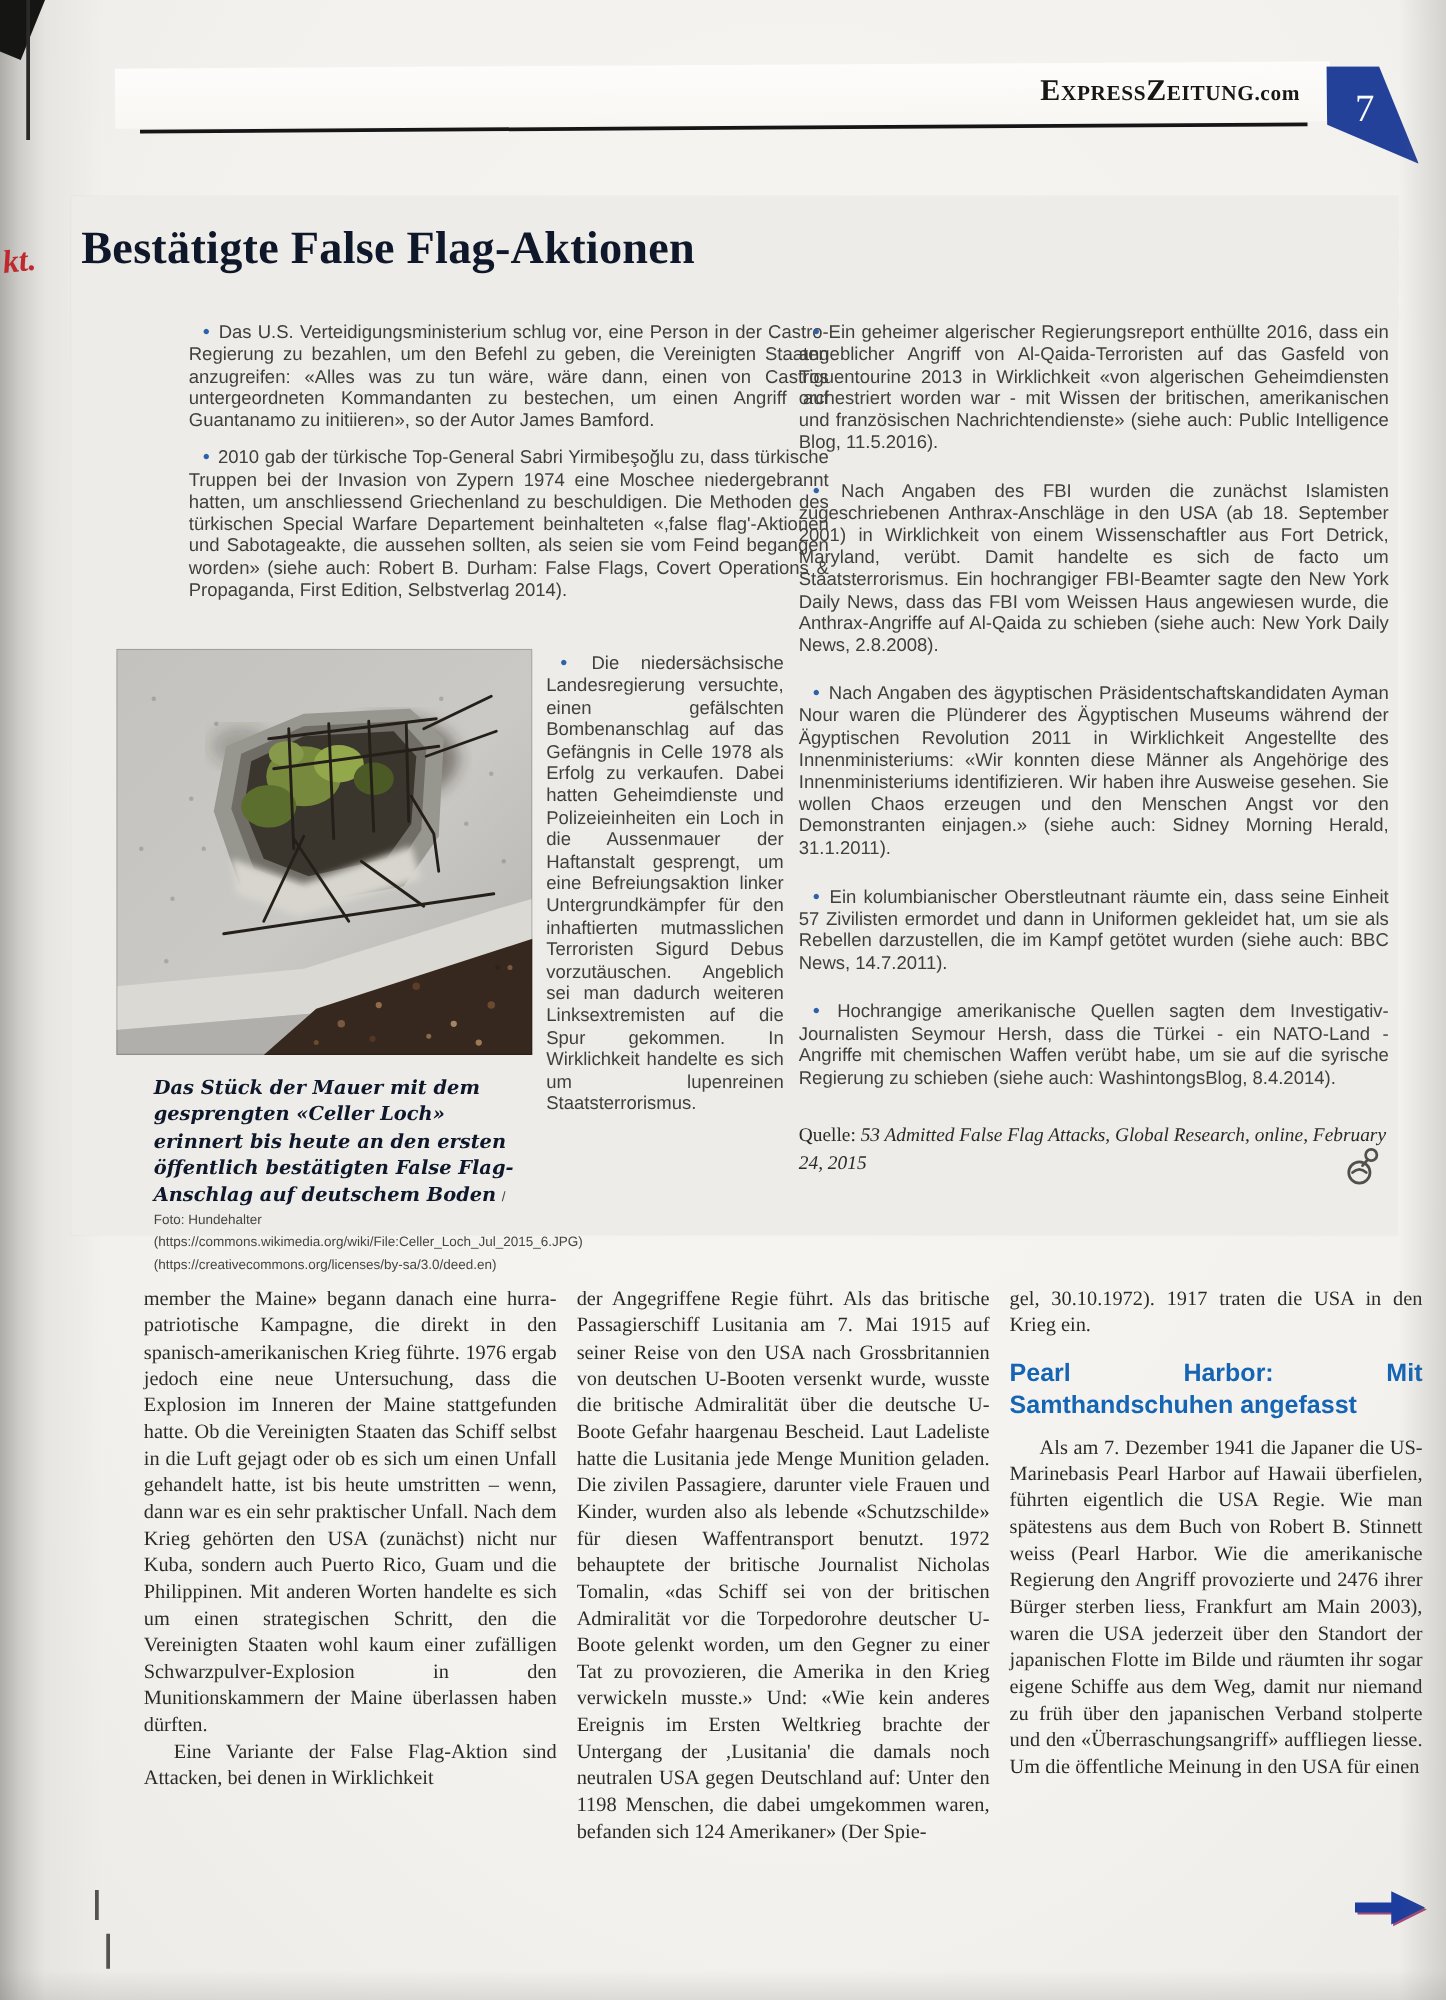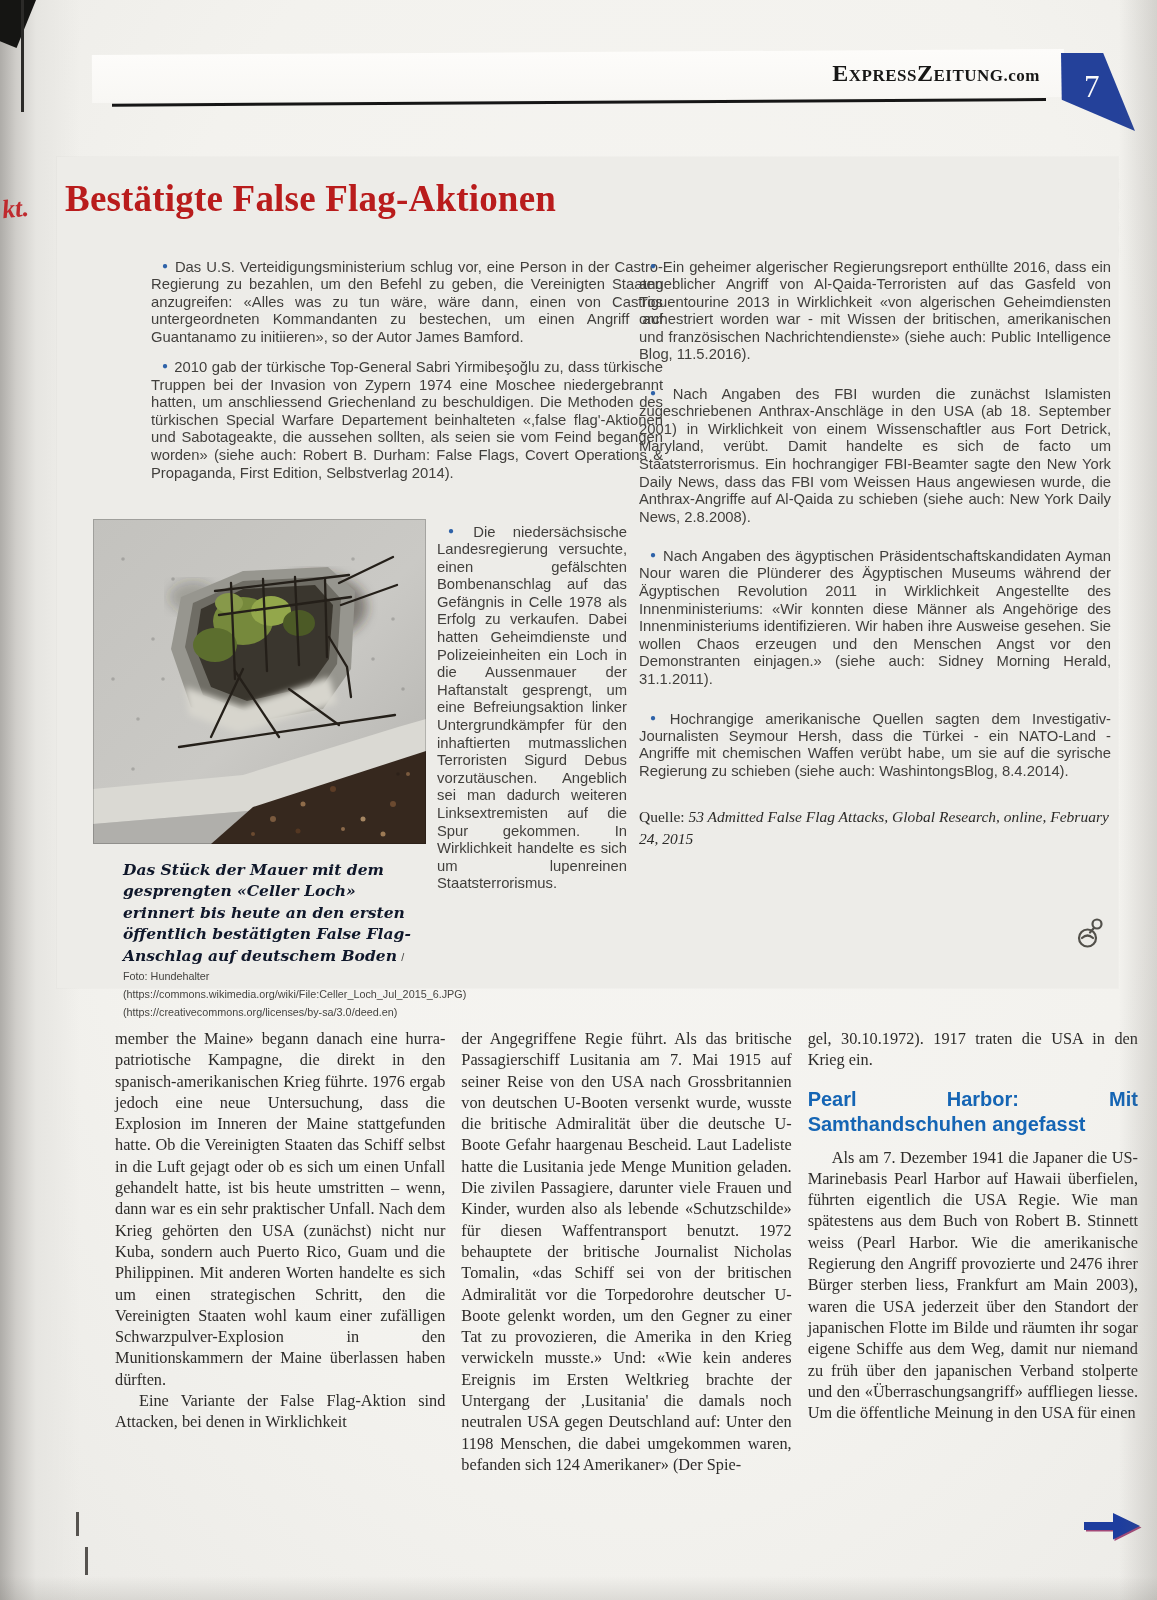--- a/index.html
+++ b/index.html
@@ -32,21 +32,21 @@
   .brand .b3{font-size:17px;}
   .rule{position:absolute;left:112px;top:98px;width:934px;height:3px;background:#161616;
          transform:rotate(-.35deg);transform-origin:100% 50%;}
   .corner-tri{position:absolute;left:1061px;top:53px;width:74px;height:82px;background:#24419a;
          clip-path:polygon(0 0,57% 0,100% 95%,1% 57%);}
   .pagenum{position:absolute;left:23px;top:18px;color:#fafafa;
          font:400 31px/1 "Liberation Serif",serif;}
   
   .panel{position:absolute;left:57px;top:157px;width:1061px;height:831px;background:#edece8;
          box-shadow:0 0 0 1px rgba(0,0,0,.015);}
-  .panel h1{position:absolute;left:8px;top:22px;margin:0;color:#b91c1c;
+  .panel h1{position:absolute;left:8px;top:22px;margin:0;color:#0f172a;
          font:700 37px/1.1 "Liberation Serif",serif;letter-spacing:.2px;}
   .pcol{position:absolute;color:#413f3c;font-size:14.8px;line-height:17.6px;text-align:justify;}
   .col-left{left:47px;top:100px;width:512px;margin-left:47px;}
   .col-mid{left:380px;top:365px;width:190px;}
   .col-right{left:582px;top:100px;width:472px;}
   .bp{margin:0 0 11px 0;text-indent:11px;}
   .col-right .bp{margin-bottom:20px;}
   .dot{color:#2e62a8;font-size:10px;vertical-align:2.5px;margin-right:6px;}
   .photo{position:absolute;left:36px;top:362px;width:333px;height:325px;display:block;}
   .caption{position:absolute;left:66px;top:702px;width:306px;text-align:left;}
@@ -175,20 +175,21 @@
     </div>
 
     <div class="pcol col-mid">
       <p class="bp"><span class="dot">●</span><span>Die niedersächsische Landesregierung versuchte, einen gefälschten Bombenanschlag auf das Gefängnis in Celle 1978 als Erfolg zu verkaufen. Dabei hatten Geheimdienste und Polizeieinheiten ein Loch in die Aussenmauer der Haftanstalt gesprengt, um eine Befreiungsaktion linker Untergrundkämpfer für den inhaftierten mutmasslichen Terroristen Sigurd Debus vorzutäuschen. Angeblich sei man dadurch weiteren Linksextremisten auf die Spur gekommen. In Wirklichkeit handelte es sich um lupenreinen Staatsterrorismus.</span></p>
     </div>
 
     <div class="pcol col-right">
       <p class="bp"><span class="dot">●</span><span>Ein geheimer algerischer Regierungsreport enthüllte 2016, dass ein angeblicher Angriff von Al-Qaida-Terroristen auf das Gasfeld von Tiguentourine 2013 in Wirklichkeit «von algerischen Geheimdiensten orchestriert worden war - mit Wissen der britischen, amerikanischen und französischen Nachrichtendienste» (siehe auch: Public Intelligence Blog, 11.5.2016).</span></p>
       <p class="bp"><span class="dot">●</span><span>Nach Angaben des FBI wurden die zunächst Islamisten zugeschriebenen Anthrax-Anschläge in den USA (ab 18. September 2001) in Wirklichkeit von einem Wissenschaftler aus Fort Detrick, Maryland, verübt. Damit handelte es sich de facto um Staatsterrorismus. Ein hochrangiger FBI-Beamter sagte den New York Daily News, dass das FBI vom Weissen Haus angewiesen wurde, die Anthrax-Angriffe auf Al-Qaida zu schieben (siehe auch: New York Daily News, 2.8.2008).</span></p>
       <p class="bp"><span class="dot">●</span><span>Nach Angaben des ägyptischen Präsidentschaftskandidaten Ayman Nour waren die Plünderer des Ägyptischen Museums während der Ägyptischen Revolution 2011 in Wirklichkeit Angestellte des Innenministeriums: «Wir konnten diese Männer als Angehörige des Innenministeriums identifizieren. Wir haben ihre Ausweise gesehen. Sie wollen Chaos erzeugen und den Menschen Angst vor den Demonstranten einjagen.» (siehe auch: Sidney Morning Herald, 31.1.2011).</span></p>
+      <p class="bp"><span class="dot">●</span><span>Ein kolumbianischer Oberstleutnant räumte ein, dass seine Einheit 57 Zivilisten ermordet und dann in Uniformen gekleidet hat, um sie als Rebellen darzustellen, die im Kampf getötet wurden (siehe auch: BBC News, 14.7.2011).</span></p>
       <p class="bp"><span class="dot">●</span><span>Hochrangige amerikanische Quellen sagten dem Investigativ-Journalisten Seymour Hersh, dass die Türkei - ein NATO-Land - Angriffe mit chemischen Waffen verübt habe, um sie auf die syrische Regierung zu schieben (siehe auch: WashintongsBlog, 8.4.2014).</span></p>
       <p class="source">
         <span class="src-label">Quelle: </span><span class="src-text">53 Admitted False Flag Attacks, Global Research, online, February 24, 2015</span>
       </p>
     </div>
 
     <svg class="ornament" width="30" height="36" viewBox="0 0 30 36">
       <g stroke="#52504a" stroke-width="2.2" fill="none" stroke-linecap="round">
         <circle cx="12.5" cy="23" r="8.5"></circle>
         <circle cx="22" cy="9" r="4.5"></circle>

